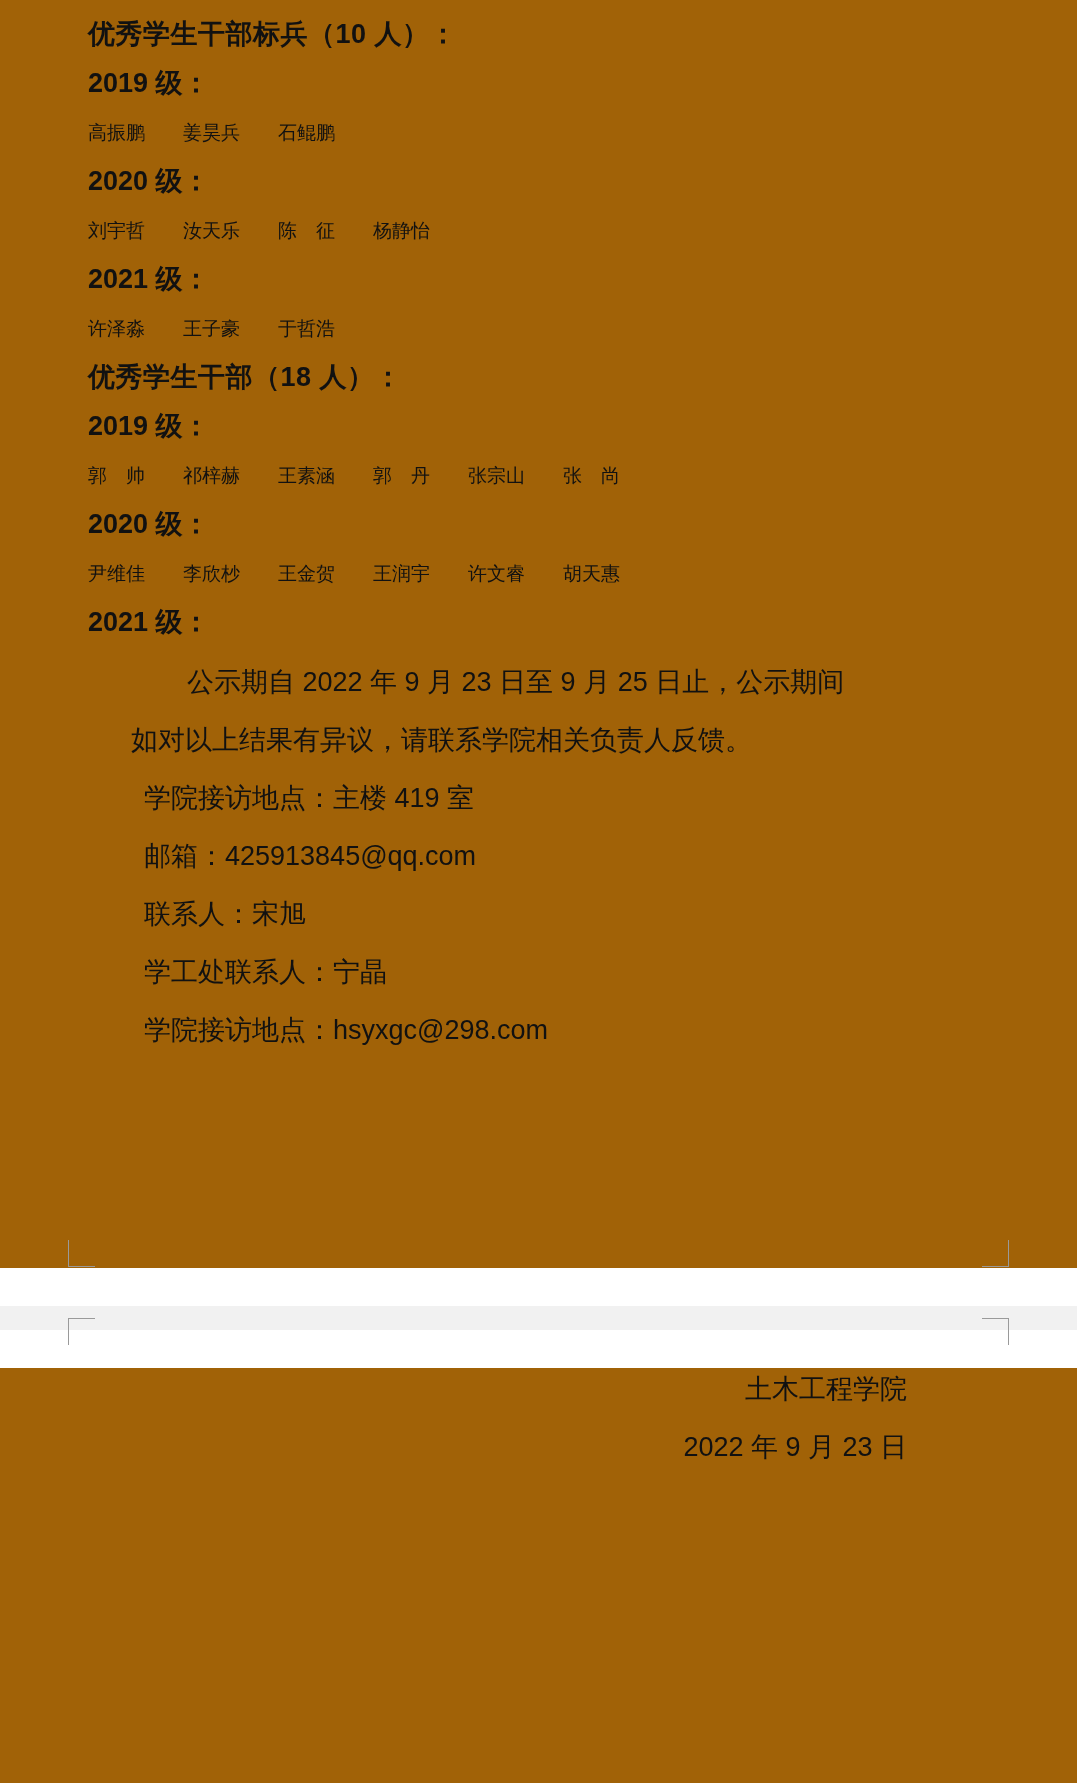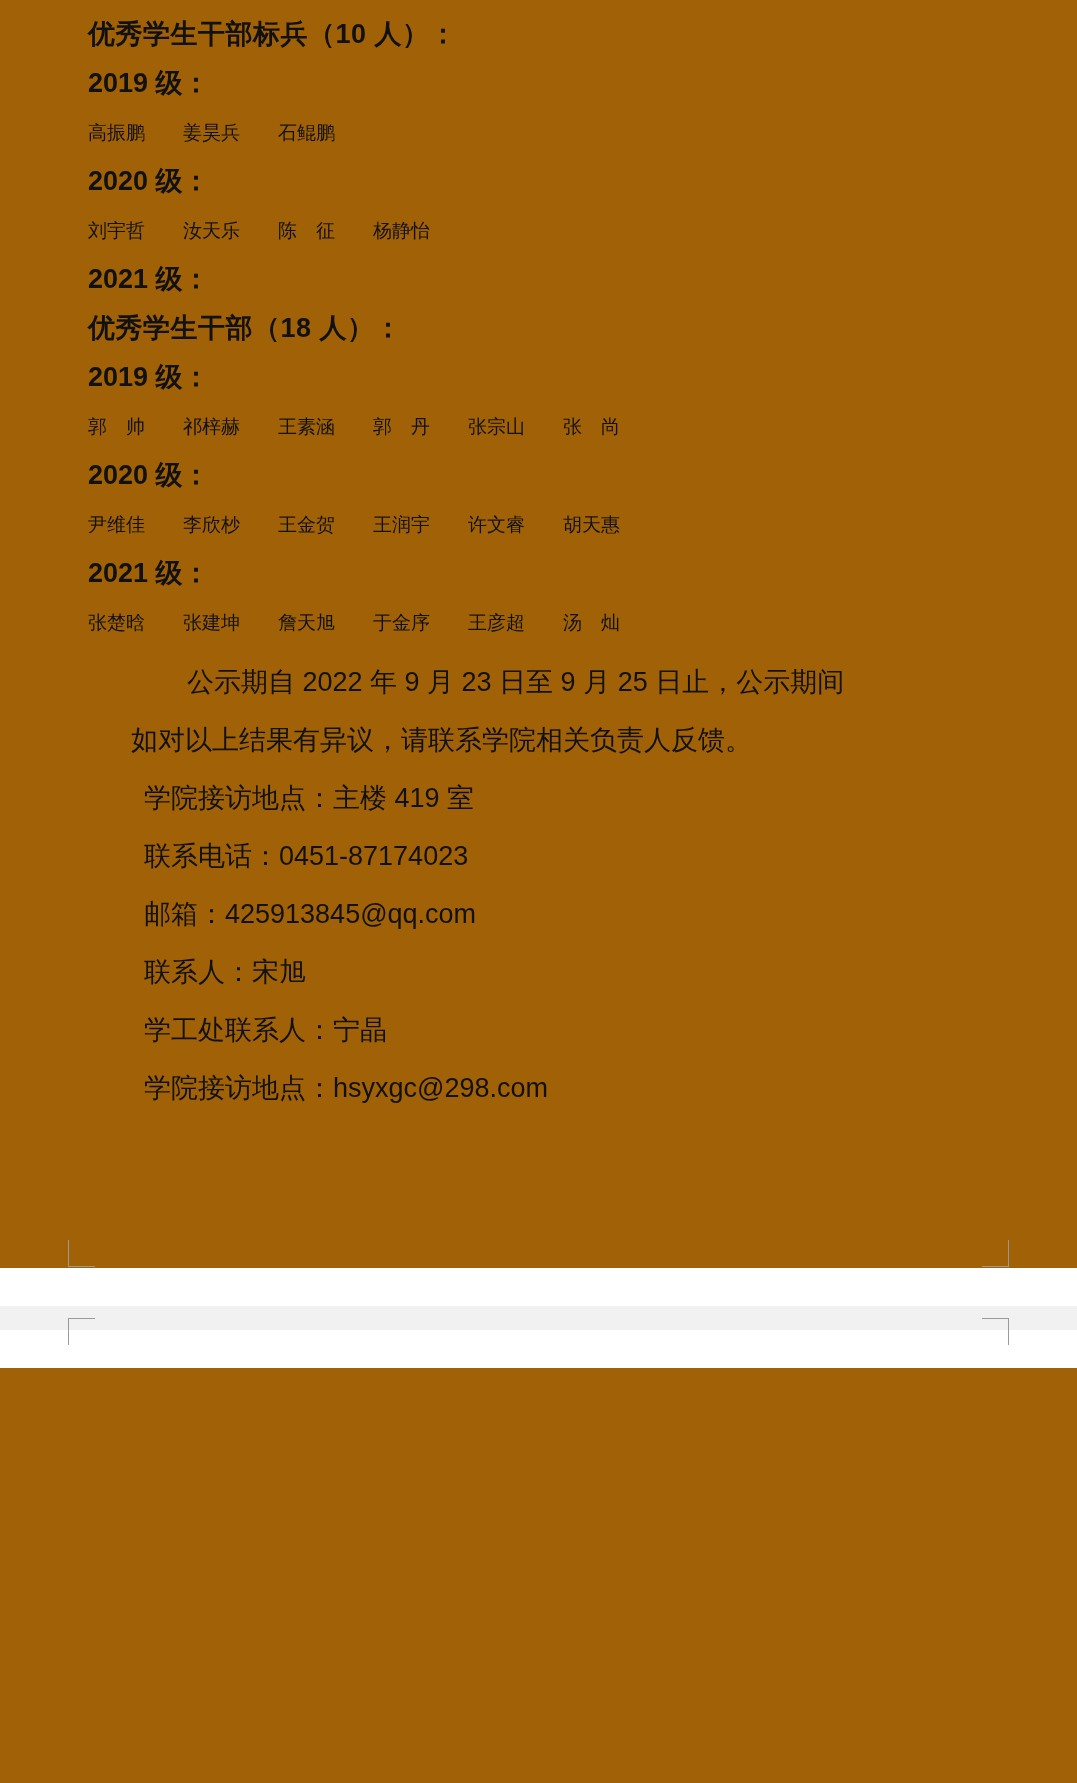--- a/index.html
+++ b/index.html
@@ -126,47 +126,50 @@
 <div class="page">
 
   <div class="page-one">
 
     <div class="line bold">优秀学生干部标兵（10 人）：</div>
     <div class="grade">2019 级：</div>
     <div class="names">高振鹏　　姜昊兵　　石鲲鹏</div>
     <div class="grade">2020 级：</div>
     <div class="names">刘宇哲　　汝天乐　　陈　征　　杨静怡</div>
     <div class="grade">2021 级：</div>
+    <div class="names">许泽淼　　王子豪　　于哲浩</div>
 
     <div class="line bold">优秀学生干部（18 人）：</div>
     <div class="grade">2019 级：</div>
     <div class="names">郭　帅　　祁梓赫　　王素涵　　郭　丹　　张宗山　　张　尚</div>
     <div class="grade">2020 级：</div>
     <div class="names">尹维佳　　李欣杪　　王金贺　　王润宇　　许文睿　　胡天惠</div>
     <div class="grade">2021 级：</div>
-    <div class="names">张楚晗　　张建坤　　詹天旭　　于金序　　王彦超　　汤　灿</div>
 
     <div class="para">
       <span class="indent"></span><span>公示期自 2022 年 9 月 23 日至 9 月 25 日止，公示期间</span><br>
       <span>如对以上结果有异议，请联系学院相关负责人反馈。</span>
     </div>
 
     <div class="contact"><span>学院接访地点：</span><span>主楼 419 室</span></div>
-    <div class="contact"><span>联系电话：</span><span>0451-87174023</span></div>
     <div class="contact"><span>邮箱：</span><span>425913845@qq.com</span></div>
     <div class="contact"><span>联系人：</span><span>宋旭</span></div>
     <div class="contact"><span>学工处联系人：</span><span>宁晶</span></div>
     <div class="contact"><span>学院接访地点：</span><span>hsyxgc@298.com</span></div>
 
   </div>
 
   <div class="crop tl marks-top-left"></div>
   <div class="crop tr marks-top-right"></div>
 
   <div class="sheet-gap" style="position:absolute; left:0; top:1268px; width:1077px;">
     <div class="gap-band"></div>
   </div>
 
   <div class="crop bl marks-bot-left"></div>
   <div class="crop br marks-bot-right"></div>
 
+  <div class="page-two">
+    <div class="signature">土木工程学院</div>
+    <div class="signature sig-date">2022 年 9 月 23 日</div>
+  </div>
 
 </div>
 
 </body></html>

